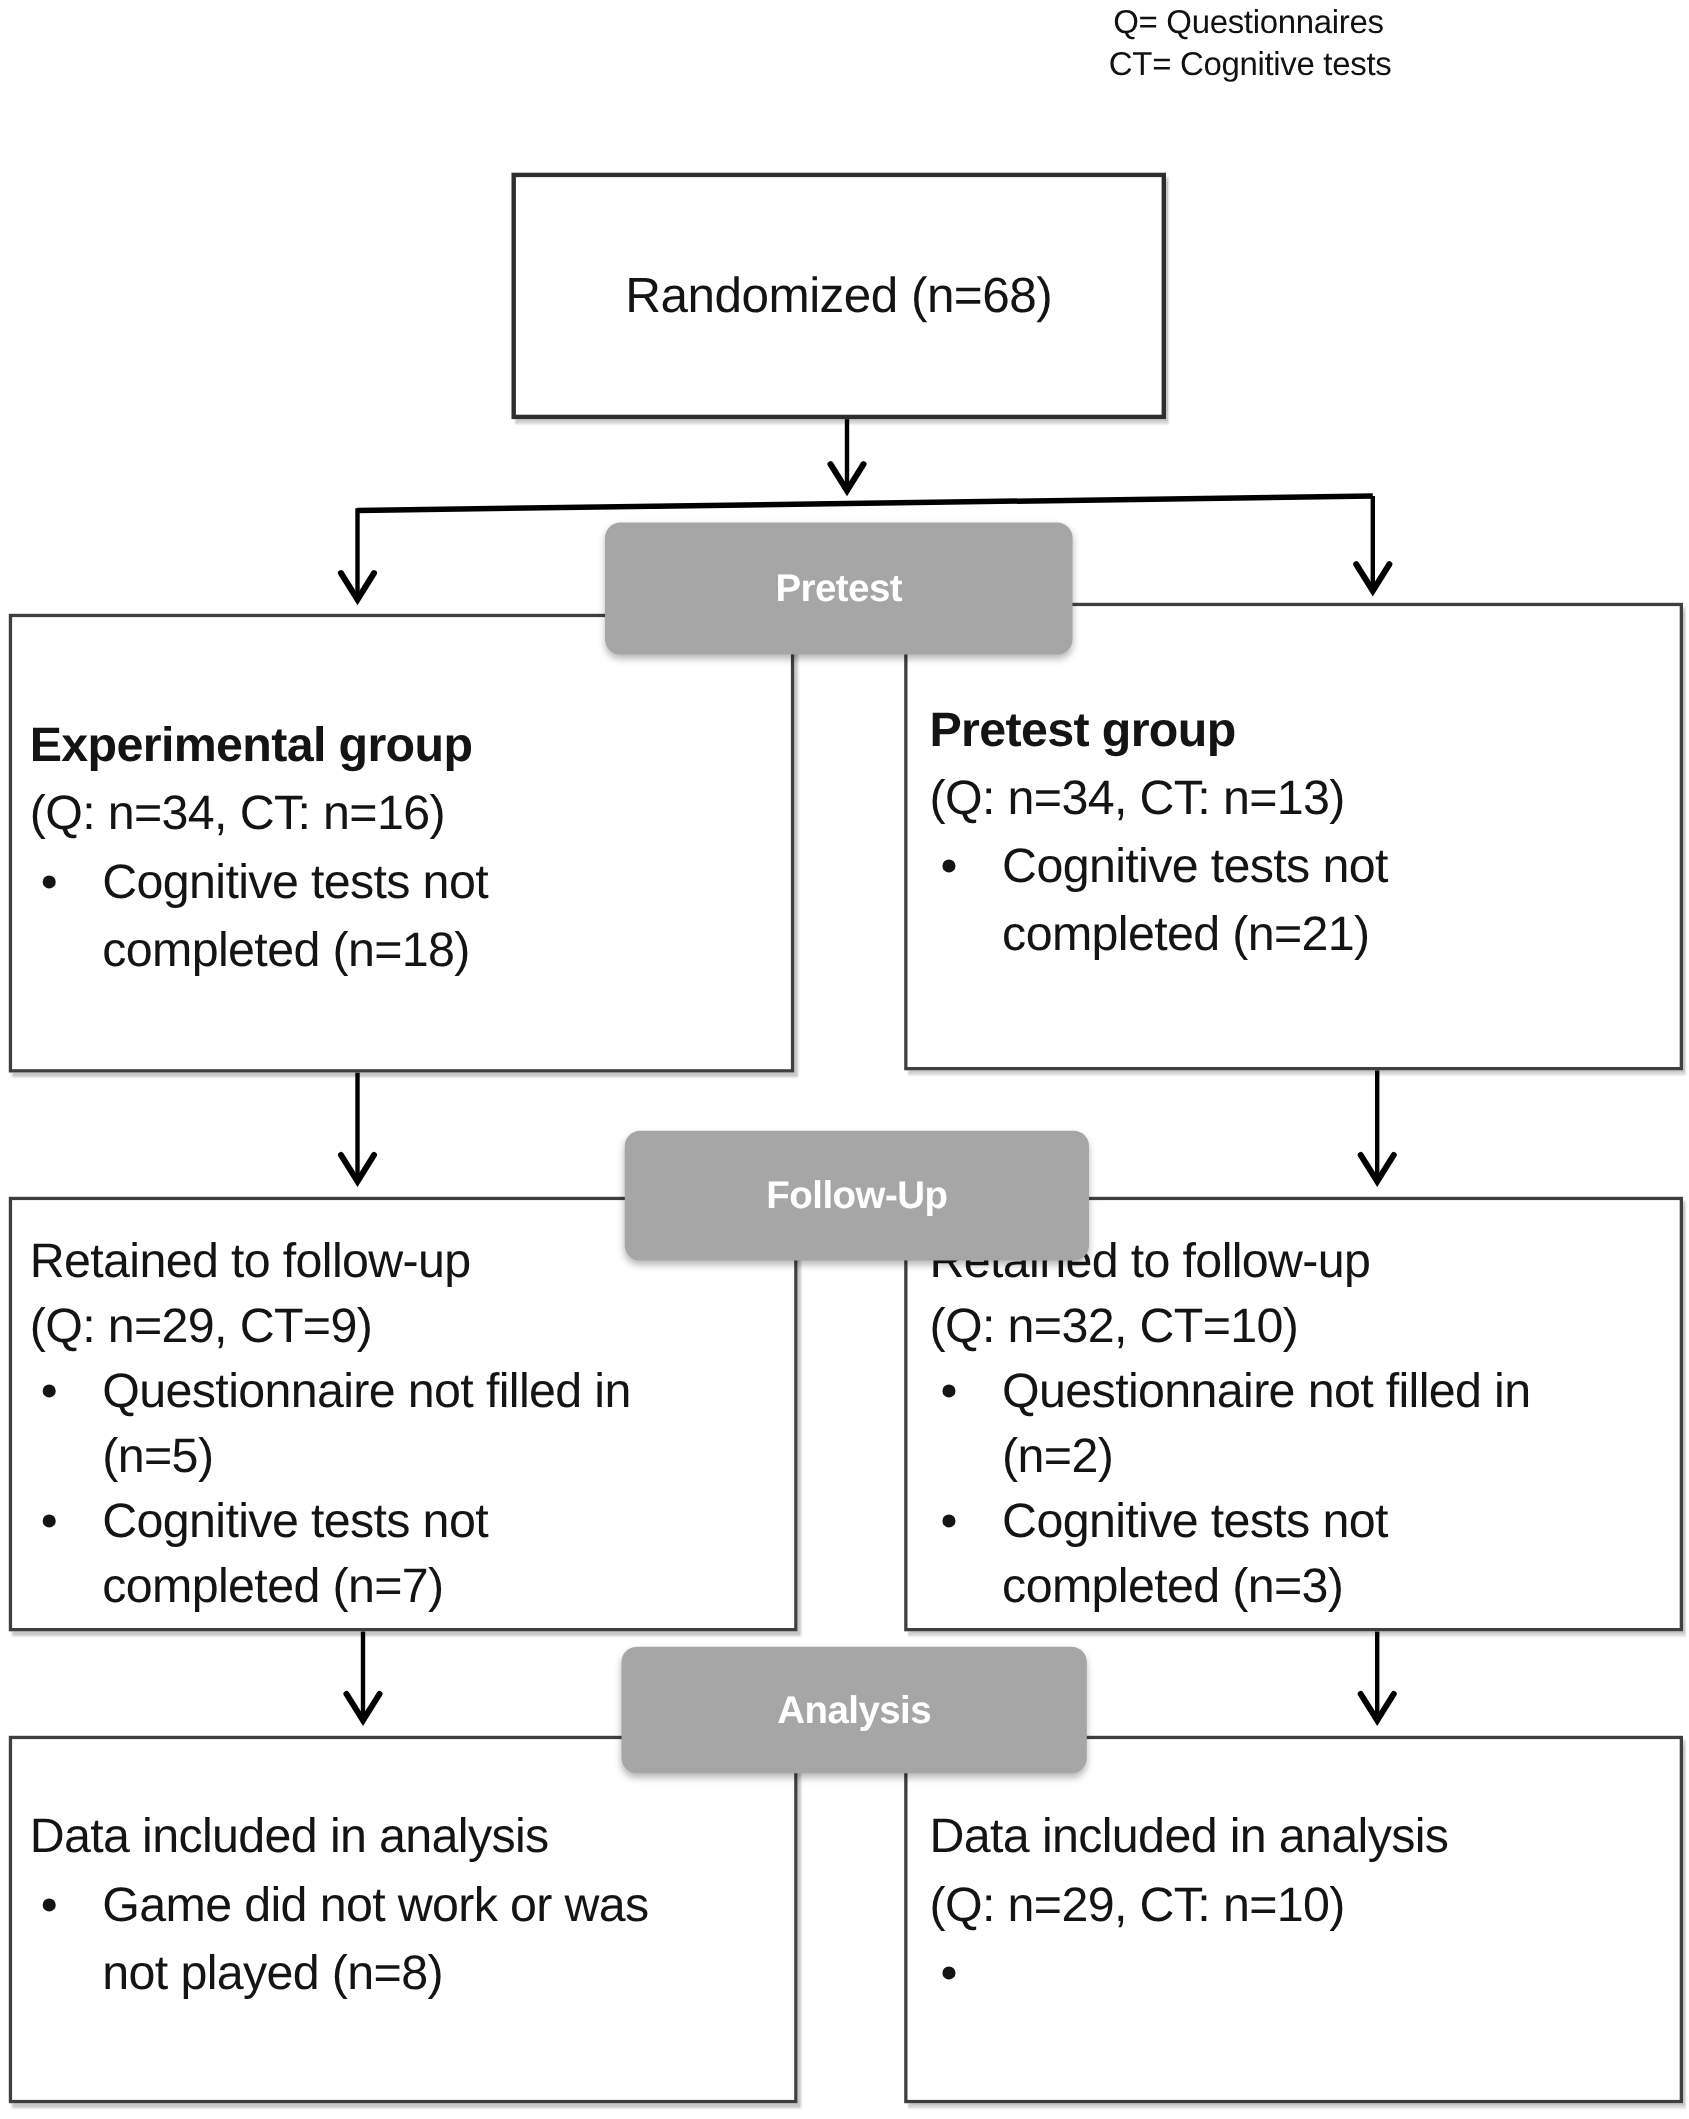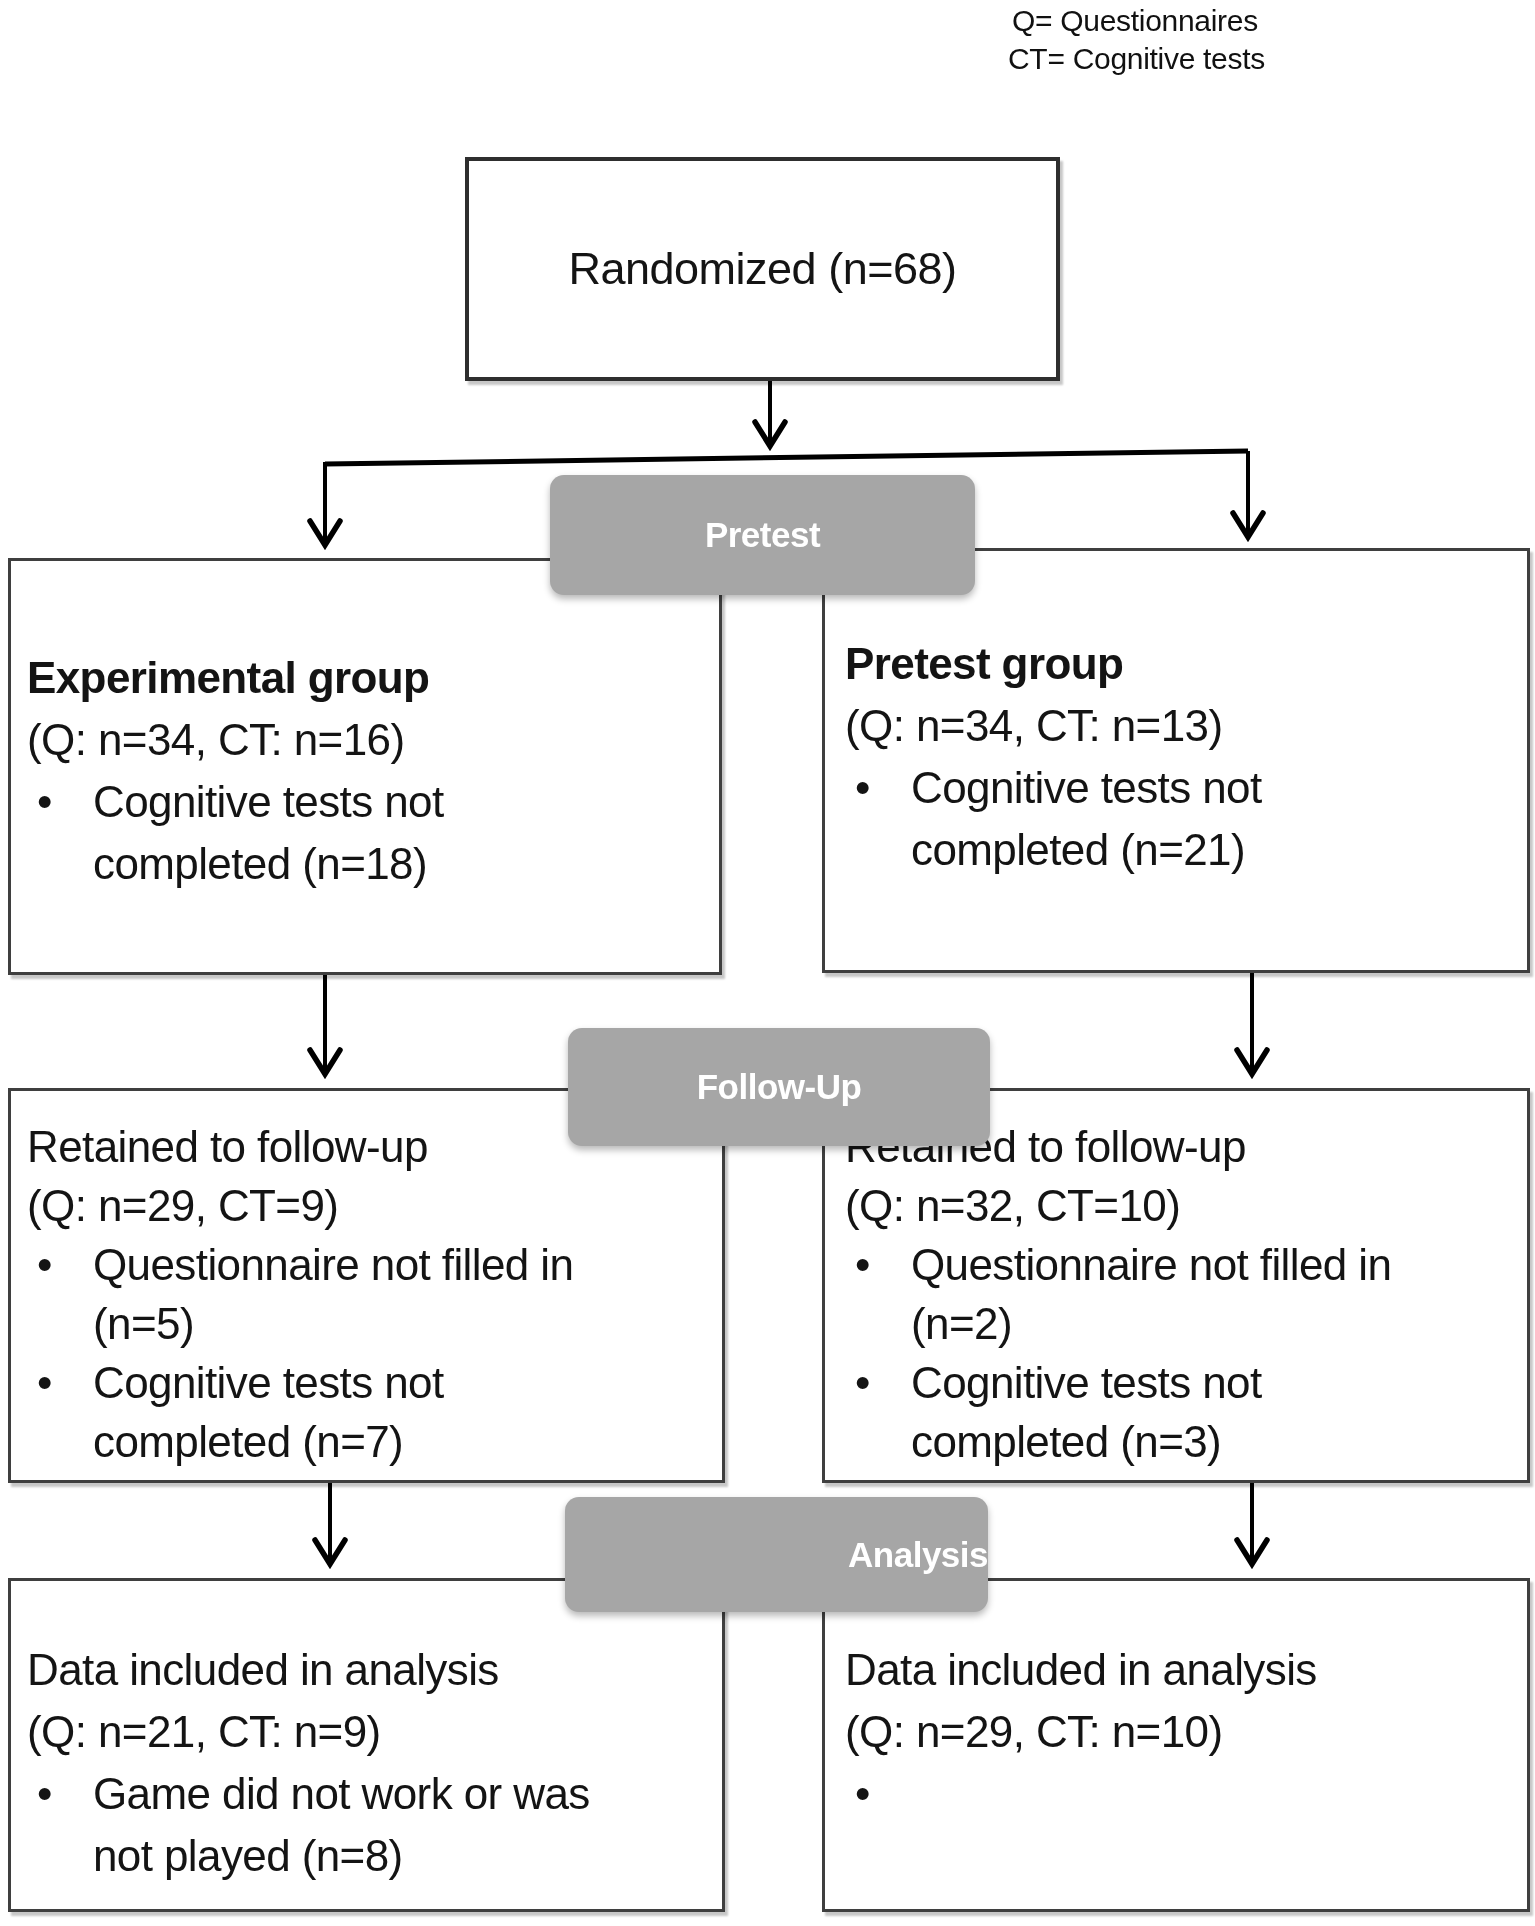--- a/index.html
+++ b/index.html
@@ -152,21 +152,20 @@
         <span class="dot">•</span>
         <span class="btxt">Cognitive tests not
 completed (n=3)</span>
       </div>
     </div>
   </div>
 
   <div class="flowbox ct-an" style="left:8px;top:1578px;width:717px;height:334px;">
     <div class="box-text pad-l">
       <div class="b-title">Data included in analysis</div>
-      <div class="b-sub">(Q: n=21, CT: n=9)</div>
       <div class="bullet">
         <span class="dot">•</span>
         <span class="btxt">Game did not work or was
 not played (n=8)</span>
       </div>
     </div>
   </div>
 
   <div class="flowbox ct-an" style="left:822px;top:1578px;width:708px;height:334px;">
     <div class="box-text pad-r">
@@ -177,17 +176,17 @@
       </div>
     </div>
   </div>
 
   <div class="stage" style="left:550px;top:475px;width:425px;height:120px;">
     <span>Pretest</span>
   </div>
   <div class="stage" style="left:568px;top:992px;width:422px;height:118px;margin-top:36px;">
     <span>Follow-Up</span>
   </div>
-  <div class="stage" style="left:565px;top:1497px;width:423px;height:115px;justify-content:flex-end;">
+  <div class="stage" style="left:565px;top:1497px;width:423px;height:115px;">
     <span>Analysis</span>
   </div>
 
 </div>
 
 </body></html>

